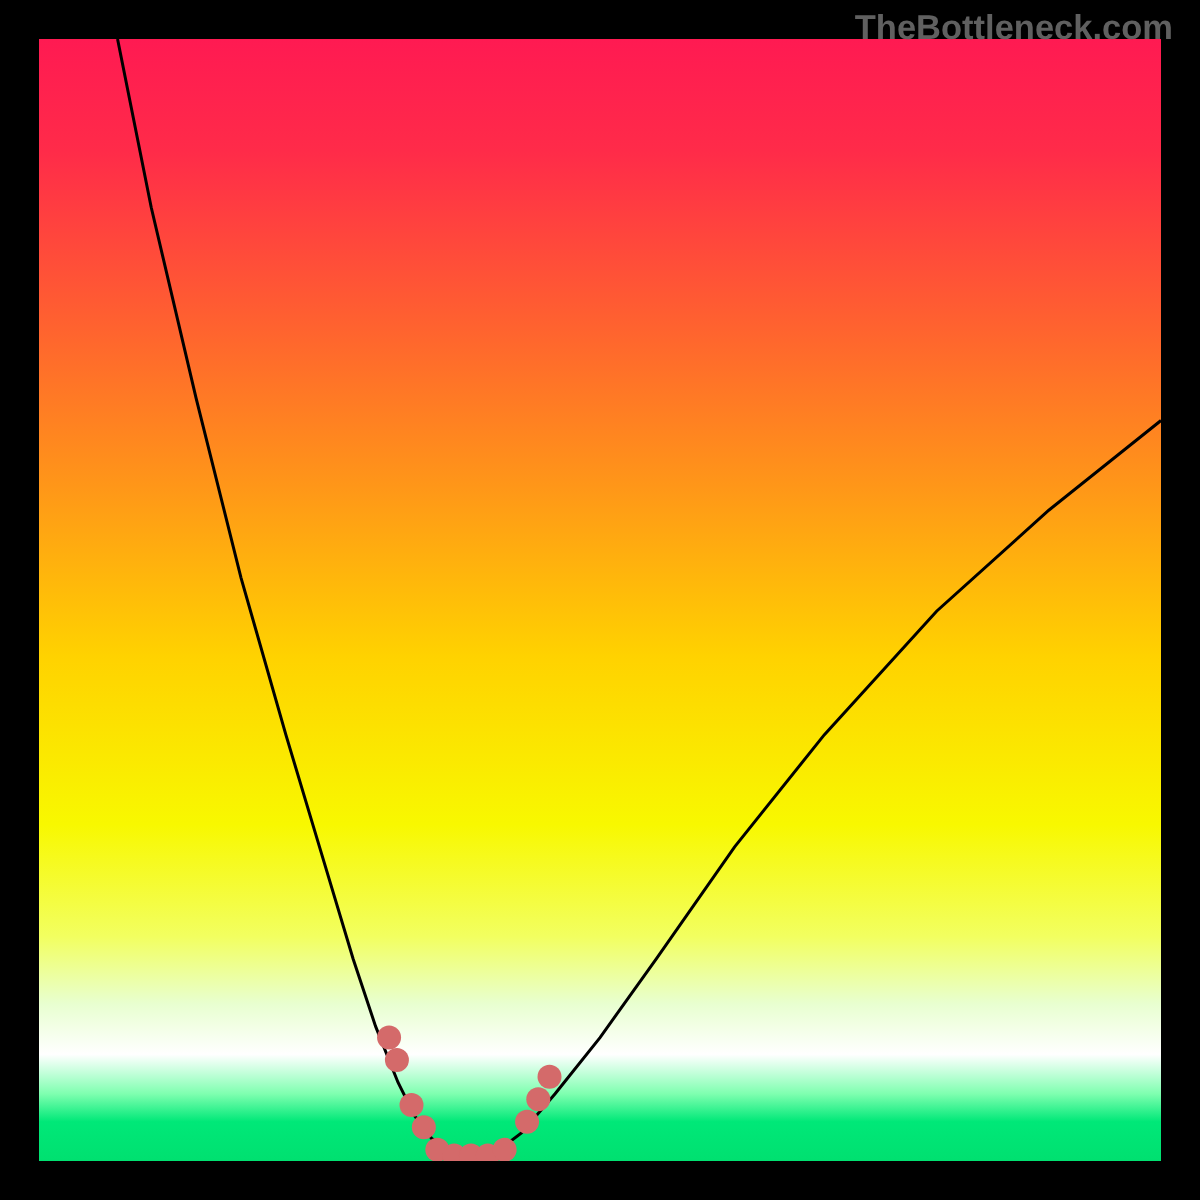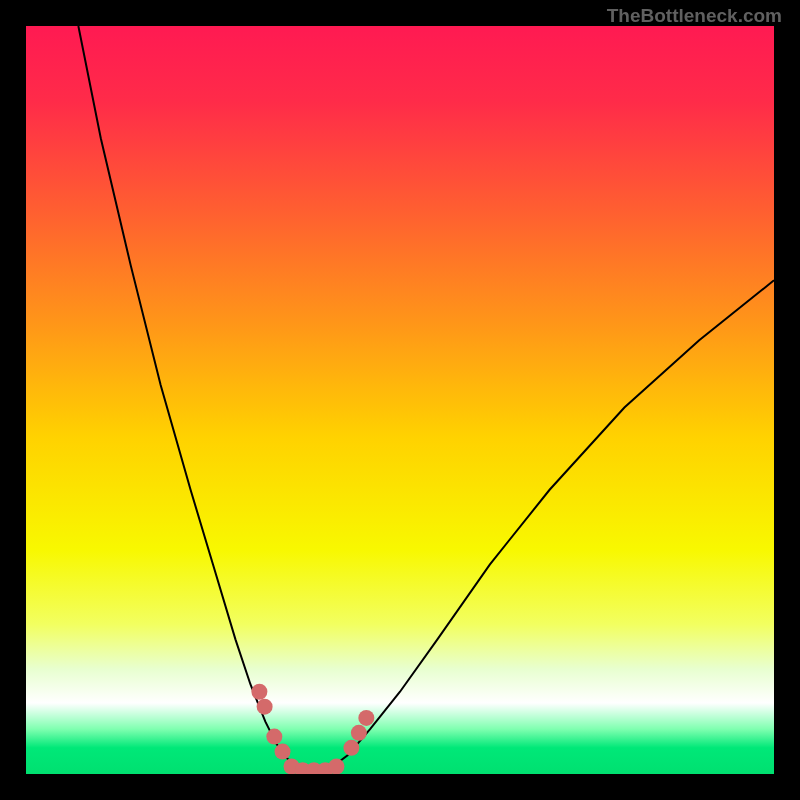--- a/index.html
+++ b/index.html
@@ -10,21 +10,21 @@
     background: #000;
     position: relative;
     overflow: hidden;
     font-family: Arial, sans-serif;
   }
   .watermark {
     position: absolute;
     top: 5px;
     right: 18px;
     color: #606060;
-    font-size: 19px;
+    font-size: 23px;
     font-weight: bold;
     z-index: 10;
   }
   .plot-area {
     position: absolute;
     left: 26px;
     top: 26px;
     width: 748px;
     height: 748px;
   }

